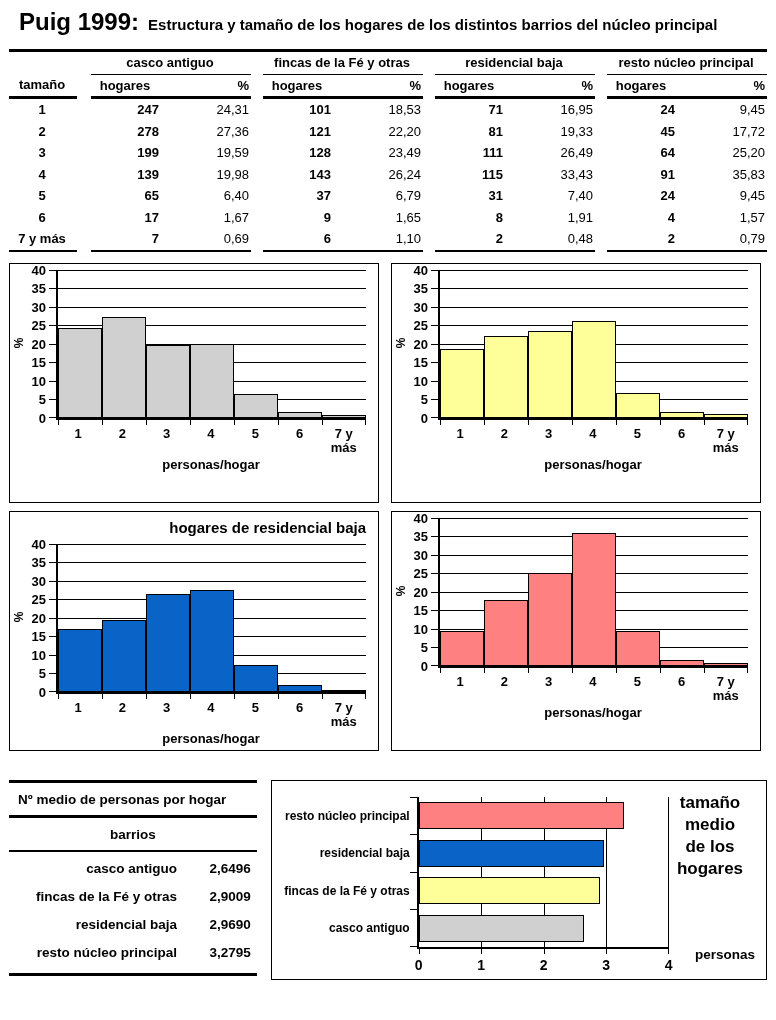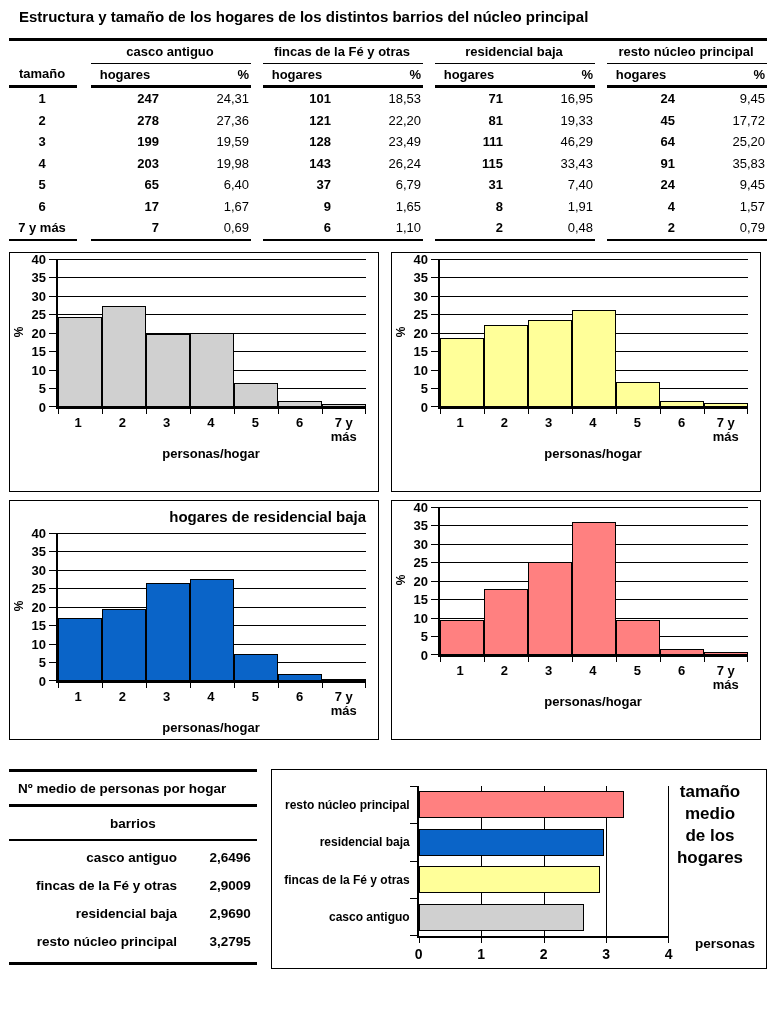--- a/index.html
+++ b/index.html
@@ -59,20 +59,21 @@
   .hxlab{position:absolute;top:calc(100% + 10px);transform:translateX(-50%);font-weight:bold;font-size:14px;}
   .hbar-title{position:absolute;right:8px;top:11px;width:96px;text-align:center;font-weight:bold;font-size:17px;line-height:1.3;white-space:pre-line;}
   .hbar-xtitle{position:absolute;right:11px;bottom:17px;font-weight:bold;font-size:13.5px;}
 </style>
 </head>
 <body>
 
 <div class="page">
 
   <div class="hdr">
+    <span class="t1">Puig 1999:</span>
     <span class="t2">Estructura y tamaño de los hogares de los distintos barrios del núcleo principal</span>
   </div>
 
   <table class="main" id="main-table">
       <colgroup>
         <col style="width: 68px;">
         <col style="width: 14px;">
         <col style="width: 70px;">
         <col style="width: 90px;">
         <col style="width: 12px;">
@@ -145,29 +146,29 @@
         <tr>
           <td class="rowhdr">3</td>
           <td></td>
           <td class="hog">199</td>
           <td class="pct">19,59</td>
           <td></td>
           <td class="hog">128</td>
           <td class="pct">23,49</td>
           <td></td>
           <td class="hog">111</td>
-          <td class="pct">46,29</td>
+          <td class="pct">26,49</td>
           <td></td>
           <td class="hog">64</td>
           <td class="pct">25,20</td>
         </tr>
         <tr>
           <td class="rowhdr">4</td>
           <td></td>
-          <td class="hog">203</td>
+          <td class="hog">139</td>
           <td class="pct">19,98</td>
           <td></td>
           <td class="hog">143</td>
           <td class="pct">26,24</td>
           <td></td>
           <td class="hog">115</td>
           <td class="pct">33,43</td>
           <td></td>
           <td class="hog">91</td>
           <td class="pct">35,83</td>

